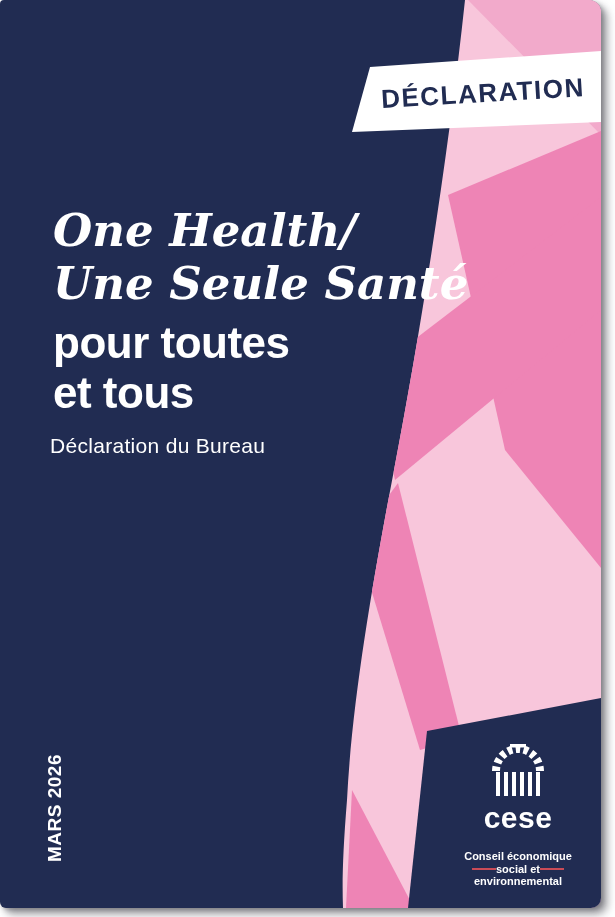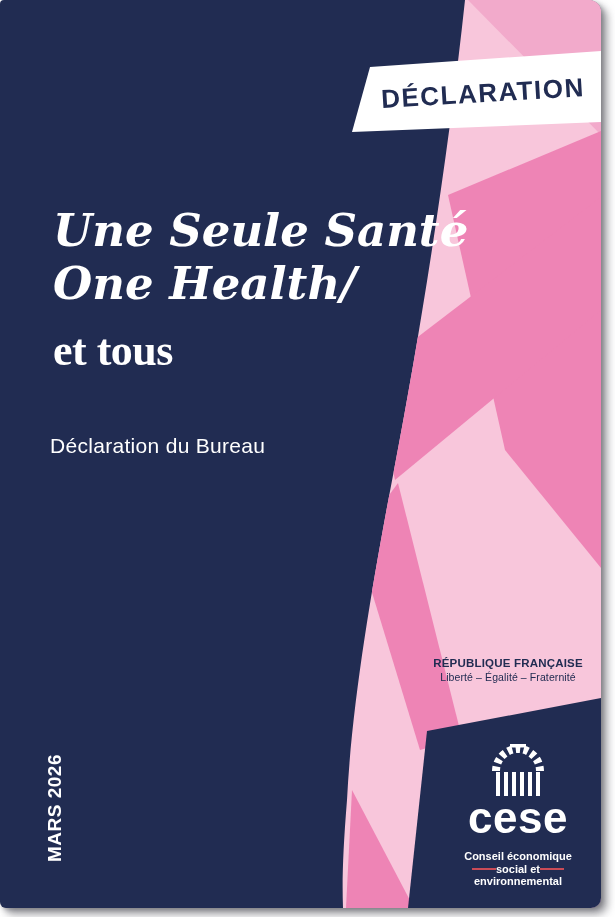--- a/index.html
+++ b/index.html
@@ -64,21 +64,21 @@
   .rf-line1{font-size:11.5px;font-weight:bold;letter-spacing:0.2px;}
   .rf-line2{font-size:10.5px;margin-top:2px;letter-spacing:0.1px;}
 
   
   .cese-block{
     position:absolute;left:438px;top:744px;width:160px;
     text-align:center;color:var(--white);
   }
   .cese-icon{display:block;margin:0 auto;}
   .cese-word{
-    font-size:44px;font-weight:bold;letter-spacing:0.5px;line-height:40px;
+    font-size:30px;font-weight:bold;letter-spacing:0.5px;line-height:40px;
     margin-top:2px;
   }
   .cese-tagline{font-size:11px;font-weight:bold;line-height:12.5px;margin-top:12px;}
   .tag-mid{display:flex;align-items:center;justify-content:center;gap:0;}
   .red-dash{display:inline-block;width:24px;height:2px;background:var(--red-accent);}
 </style>
 </head>
 <body>
 
 <div class="stage">
@@ -102,32 +102,29 @@
       </g>
 
       <polygon points="370,67 601,51 601,122 352,132" fill="var(--white,#ffffff)"></polygon>
 
       <polygon points="427,731 601,698 601,908 408,908" fill="var(--navy,#212c52)"></polygon>
     </svg>
 
     <div class="banner-label">DÉCLARATION</div>
 
     <div class="title-block">
+      <div class="title-italic">One Health/</div>
       <div class="title-italic">Une Seule Santé</div>
-      <div class="title-italic">One Health/</div>
-      <div class="title-bold" style="margin-top:16px;font-family:Liberation Serif, serif;">et tous</div>
+      <div class="title-bold">pour toutes</div>
+      <div class="title-bold" style="margin-top:0;">et tous</div>
     </div>
     <div class="subtitle">Déclaration du Bureau</div>
 
     <div class="date-vertical">MARS 2026</div>
 
-    <div class="rf-block">
-      <div class="rf-line1">RÉPUBLIQUE FRANÇAISE</div>
-      <div class="rf-line2">Liberté – Égalité – Fraternité</div>
-    </div>
 
     <div class="cese-block">
       <svg class="cese-icon" width="62" height="52" viewBox="0 0 62 52" aria-hidden="true">
 
         <rect x="23" y="0" width="16" height="3.5" fill="#ffffff"></rect>
 
         <path d="M 9,27 A 22,22 0 0 1 53,27" fill="none" stroke="#ffffff" stroke-width="8" stroke-dasharray="4.6,3.4"></path>
 
         <rect x="9" y="28" width="4" height="24" fill="#ffffff"></rect>
         <rect x="17" y="28" width="4" height="24" fill="#ffffff"></rect>

